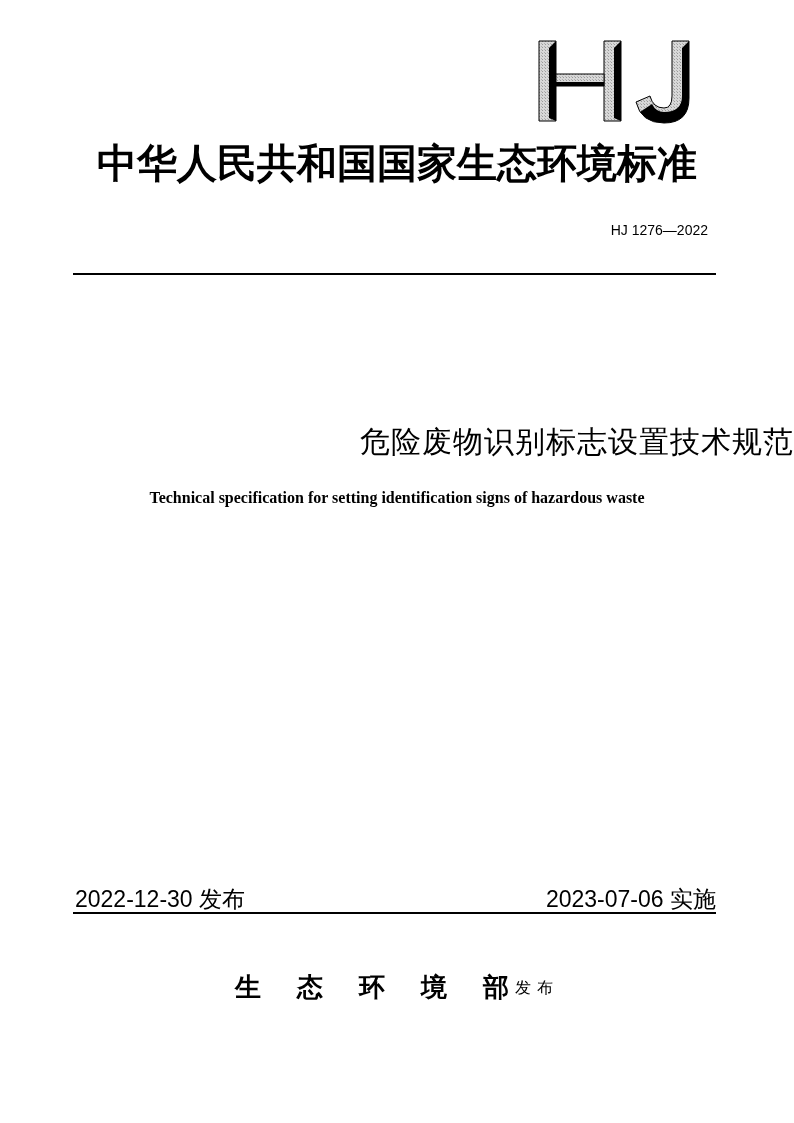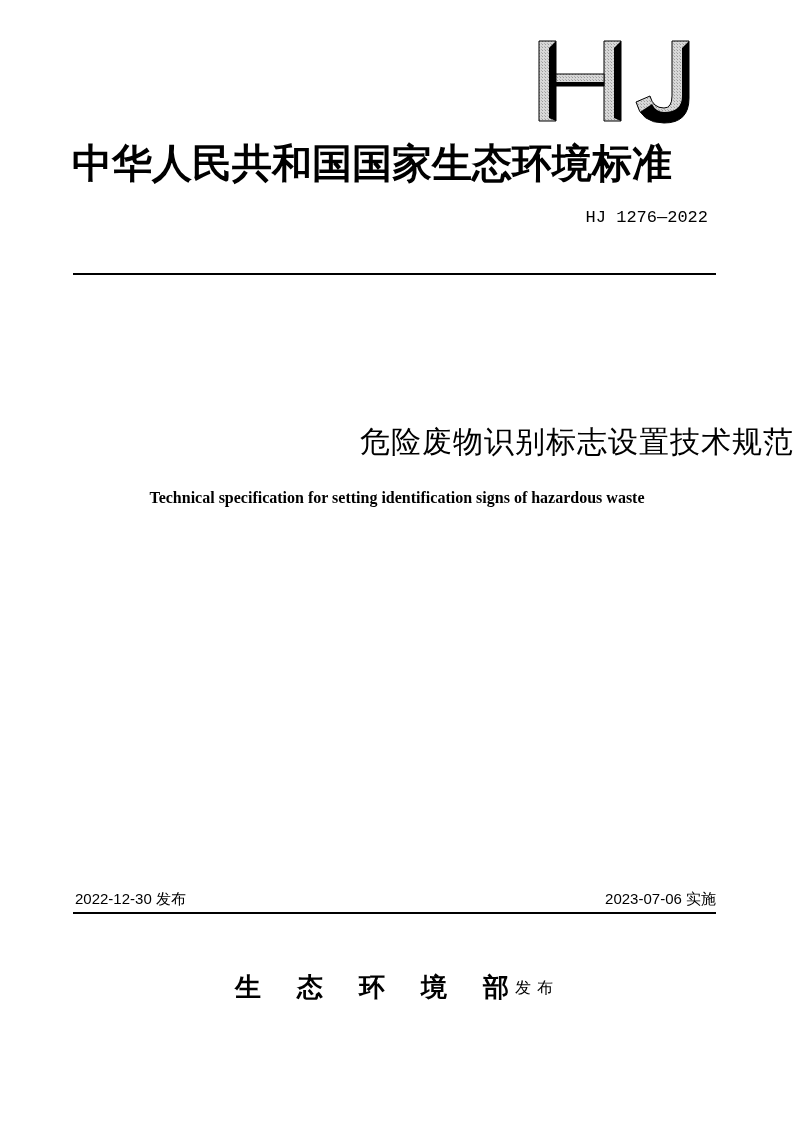--- a/index.html
+++ b/index.html
@@ -3,37 +3,37 @@
   <meta charset="utf-8">
   <style>
     html, body { margin: 0; padding: 0; background: #ffffff; }
     body { width: 794px; height: 1123px; position: relative; overflow: hidden; color: #000; }
     .abs { position: absolute; }
     .logo { left: 536px; top: 38px; width: 160px; height: 88px; }
     .national-title {
       left: 72px; top: 138px; width: 650px; height: 50px;
       font-family: "DejaVu Serif", "Liberation Serif", serif;
       font-weight: bold; font-size: 40px; letter-spacing: 0px; line-height: 50px;
-      white-space: nowrap; text-align: left;
+      white-space: nowrap; text-align: center;
     }
     .std-code {
-      right: 86px; top: 208px;
-      font-family: Liberation Mono, monospace; font-size: 17px; line-height: 20px;
+      right: 86px; top: 220px;
+      font-family: Liberation Sans, sans-serif; font-size: 14px; line-height: 20px;
     }
     .rule { background: #000; left: 73px; width: 643px; height: 2px; }
     .title-cn {
       left: 0; top: 422px; width: 794px; text-align: right;
       font-family: "DejaVu Sans", sans-serif; font-size: 30px; line-height: 40px; letter-spacing: 1px;
     }
     .title-en {
       left: 0; top: 487px; width: 794px; text-align: center;
       font-family: "Liberation Serif", serif; font-weight: bold; font-size: 16px; line-height: 22px;
     }
     .date {
-      top: 888px; font-family: "Liberation Sans", sans-serif; font-size: 15px; line-height: 22px;
+      top: 888px; font-family: "Liberation Sans", sans-serif; font-size: 23px; line-height: 22px;
     }
     .date-left { left: 75px; }
     .date-right { right: 78px; }
     .issuer {
       left: 0; top: 952px; width: 794px; text-align: center;
       font-family: "DejaVu Serif", serif; font-weight: bold; font-size: 26px; line-height: 36px;
       white-space: nowrap;
       margin-top: 17px;
     }
     .issuer .org { letter-spacing: 36px; }

